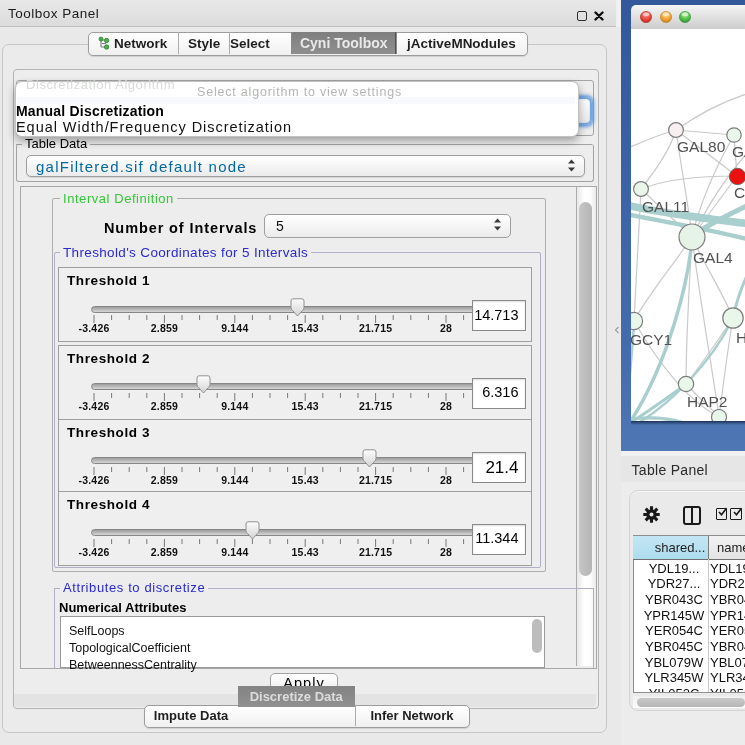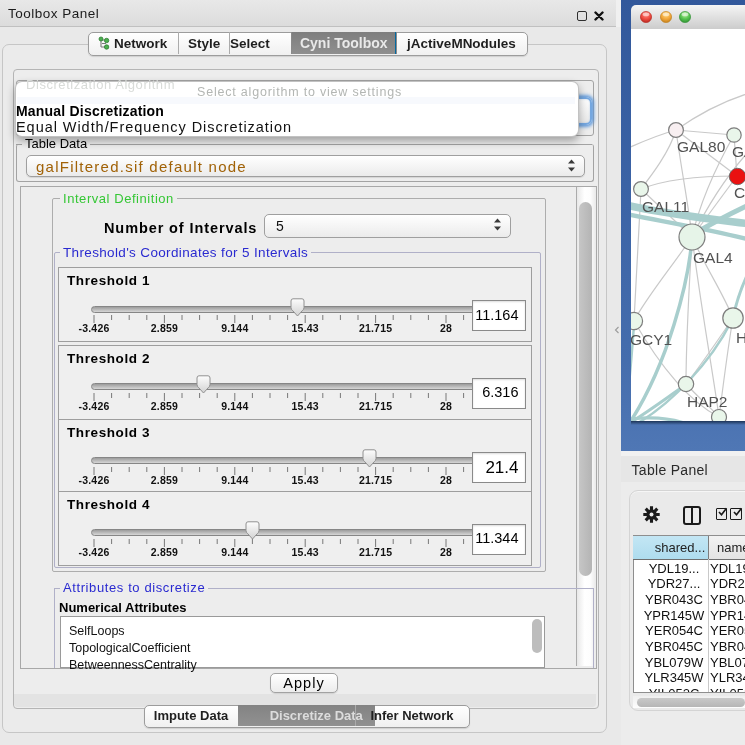--- a/index.html
+++ b/index.html
@@ -28,21 +28,21 @@
 <div class="abs" style="left:177.5px;top:31.5px;width:51.5px;height:22px;line-height:23px;text-align:center;font-size:13.5px;font-weight:600;color:#1f1f1f;border-left:1px solid #ababab;">Style</div>
 <div class="abs" style="left:229px;top:31.5px;width:61.5px;height:22px;line-height:23px;text-align:left;font-size:13.5px;font-weight:600;color:#1f1f1f;border-left:1px solid #ababab;">Select</div>
 <div class="abs" style="left:290.5px;top:31.5px;width:104.5px;height:22px;line-height:23px;text-align:center;font-size:14px;font-weight:600;color:#1f1f1f;background:linear-gradient(#7e7e7e,#8f8f8f);color:#e9e9e9;border-left:1px solid #8a8a8a;border-right:1px solid #8a8a8a;">Cyni Toolbox</div>
 <div class="abs" style="left:395px;top:31.5px;width:131px;height:22px;line-height:23px;text-align:center;font-size:13.5px;font-weight:600;color:#1f1f1f;border-left:1px solid #0369a1;">jActiveMNodules</div>
 <div class="abs" style="left:16px;top:80px;width:576px;height:54px;border:1px solid #a3a3a3;border-radius:3px;"></div>
 <div class="abs" style="left:560px;top:96.5px;width:28px;height:24px;background:linear-gradient(#fdfdfd,#e8e8e8);border:2px solid #74a7e0;border-radius:6px;box-shadow:0 0 3.5px 1.5px rgba(84,146,217,0.9),inset 0 0 2px rgba(84,146,217,0.4);"></div>
 <div class="abs" style="left:16px;top:144px;width:576px;height:37px;border:1px solid #a3a3a3;border-radius:3px;border-top:none;"></div>
 <div class="abs" style="left:16px;top:144px;width:576px;border-top:1px solid #a3a3a3;"></div>
 <div class="grouplab" style="left:22px;top:137px;color:#000;">Table Data</div>
 <div class="abs" style="left:26px;top:154.5px;width:557px;height:20px;background:linear-gradient(#ffffff,#ebebeb);border:1px solid #9f9f9f;border-radius:5px;box-shadow:0 1px 1px rgba(0,0,0,0.1);"></div>
-<div class="abs" style="left:36px;top:157.5px;font-size:15px;letter-spacing:1.25px;color:#a16207;">galFiltered.sif default node</div>
+<div class="abs" style="left:36px;top:157.5px;font-size:15px;letter-spacing:1.25px;color:#0369a1;">galFiltered.sif default node</div>
 <svg class="abs" style="left:567px;top:158.5px;" width="9" height="13" viewBox="0 0 9 13">
     <path d="M4.5 0.5 L8 4.6 L1 4.6 Z" fill="#3a3a3a"></path>
     <path d="M4.5 12.5 L8 8.4 L1 8.4 Z" fill="#3a3a3a"></path>
   </svg>
 <div class="abs" style="left:20px;top:186px;width:575px;height:481px;background:#ededed;border:1px solid #a8a8a8;"></div>
 <div class="abs" style="left:576px;top:187px;width:19px;height:479px;background:linear-gradient(90deg,#e8e8e8,#ffffff 40%,#fdfdfd 70%,#e9e9e9);border-left:1px solid #ababab;"></div>
 <div class="abs" style="left:578.5px;top:202px;width:13px;height:374px;background:linear-gradient(90deg,#c6c6c6,#b4b4b4);border-radius:7px;"></div>
 <div class="abs" style="left:52px;top:198px;width:492px;height:372px;border:1px solid #adadad;border-radius:2px;"></div>
 <div class="grouplab" style="left:60px;top:192px;color:#35c735;letter-spacing:0.55px;">Interval Definition</div>
 <div class="abs" style="left:104px;top:219.5px;font-size:14.5px;letter-spacing:0.9px;font-weight:700;color:#000;">Number of Intervals</div>
@@ -69,21 +69,21 @@
 <svg class="abs" style="left:289.5px;top:297.5px;" width="15" height="19" viewBox="0 0 15 19">
     <path d="M3 0.8 H12 Q14 0.8 14 3 V9.5 Q14 11.5 12.2 12.8 L7.5 18 L2.8 12.8 Q1 11.5 1 9.5 V3 Q1 0.8 3 0.8 Z" fill="url(#gthumb267)" stroke="#909090" stroke-width="1"></path>
     <defs>
       <linearGradient id="gthumb267" x1="0" y1="0" x2="0" y2="1">
         <stop offset="0" stop-color="#fdfdfd"></stop>
         <stop offset="1" stop-color="#d2d2d2"></stop>
       </linearGradient>
     </defs>
   </svg>
 <div class="abs" style="left:471.5px;top:300.0px;width:52px;height:29px;background:#fff;border:1px solid #8a8a8a;box-shadow:inset 0 1px 2px rgba(0,0,0,0.14);"></div>
-<div class="abs" style="left:471.5px;top:306.5px;width:47px;text-align:right;font-size:14.5px;color:#000;">11.164</div>
+<div class="abs" style="left:471.5px;top:306.5px;width:47px;text-align:right;font-size:14.5px;color:#000;">14.713</div>
 <div class="abs" style="left:58px;top:344.5px;width:472px;height:73px;background:#efefef;border:1px solid #9e9e9e;"></div>
 <div class="abs" style="left:67px;top:350.5px;font-size:13.5px;letter-spacing:0.6px;font-weight:700;color:#000;">Threshold 2</div>
 <div class="abs" style="left:91px;top:383.0px;width:407px;height:5px;background:linear-gradient(#9c9c9c,#d6d6d6);border:1px solid #868686;border-radius:4px;"></div>
 <svg class="abs" style="left:58px;top:392.5px;" width="472" height="9" viewBox="0 0 472 9">
     <path d="M36.0 0 V8 M53.6 0 V5 M71.2 0 V5 M88.8 0 V5 M106.4 0 V8 M124.0 0 V5 M141.6 0 V5 M159.2 0 V5 M176.8 0 V8 M194.4 0 V5 M212.0 0 V5 M229.6 0 V5 M247.2 0 V8 M264.8 0 V5 M282.4 0 V5 M300.0 0 V5 M317.6 0 V8 M335.2 0 V5 M352.8 0 V5 M370.4 0 V5 M388.0 0 V8 M405.6 0 V5 M423.2 0 V5" stroke="#787878" stroke-width="1" fill="none"></path>
   </svg>
 <div class="abs" style="left:64.0px;top:399.5px;width:60px;text-align:center;font-size:10.5px;letter-spacing:0.2px;font-weight:700;color:#111;">-3.426</div>
 <div class="abs" style="left:134.4px;top:399.5px;width:60px;text-align:center;font-size:10.5px;letter-spacing:0.2px;font-weight:700;color:#111;">2.859</div>
 <div class="abs" style="left:204.8px;top:399.5px;width:60px;text-align:center;font-size:10.5px;letter-spacing:0.2px;font-weight:700;color:#111;">9.144</div>
 <div class="abs" style="left:275.20000000000005px;top:399.5px;width:60px;text-align:center;font-size:10.5px;letter-spacing:0.2px;font-weight:700;color:#111;">15.43</div>
@@ -150,21 +150,21 @@
 <div class="grouplab" style="left:60px;top:581px;color:#2a2ad0;letter-spacing:0.6px;">Attributes to discretize</div>
 <div class="abs" style="left:59px;top:600px;font-size:13px;font-weight:700;color:#000;">Numerical Attributes</div>
 <div class="abs" style="left:60px;top:616px;width:483px;height:50px;background:#fff;border:1px solid #9a9a9a;overflow:hidden;"></div>
 <div class="abs" style="left:69px;top:623.5px;font-size:12.5px;color:#111;">SelfLoops</div>
 <div class="abs" style="left:69px;top:640.7px;font-size:12.5px;color:#111;">TopologicalCoefficient</div>
 <div class="abs" style="left:69px;top:657.9px;font-size:12.5px;color:#111;">BetweennessCentrality</div>
 <div class="abs" style="left:531.5px;top:618.5px;width:10px;height:34px;background:#bdbdbd;border-radius:5px;"></div>
 <div class="abs" style="left:270px;top:672.5px;width:66px;height:18px;background:linear-gradient(#ffffff,#ececec);border:1px solid #a2a2a2;border-radius:5px;box-shadow:0 1px 1px rgba(0,0,0,0.12);text-align:center;line-height:19px;font-size:14.5px;letter-spacing:1px;color:#000;">Apply</div>
 <div class="abs" style="left:144px;top:705px;width:323.5px;height:21px;background:linear-gradient(#ffffff,#f0f0f0);border:1px solid #9c9c9c;border-radius:5px;box-shadow:0 1px 1px rgba(0,0,0,0.12);"></div>
 <div class="abs" style="left:144px;top:705px;width:94px;height:21px;line-height:22px;text-align:center;font-size:13px;font-weight:600;color:#1f1f1f;">Impute Data</div>
-<div class="abs" style="left:238px;top:705px;width:116.5px;height:21px;line-height:22px;text-align:center;font-size:13px;font-weight:600;color:#1f1f1f;background:linear-gradient(#838383,#919191);color:#dcdcdc;padding-left:20px;">Discretize Data</div>
+<div class="abs" style="left:238px;top:686px;width:116.5px;height:21px;line-height:22px;text-align:center;font-size:13px;font-weight:600;color:#1f1f1f;background:linear-gradient(#838383,#919191);color:#dcdcdc;">Discretize Data</div>
 <div class="abs" style="left:354.5px;top:705px;width:113.0px;height:21px;line-height:22px;text-align:center;font-size:13px;font-weight:600;color:#1f1f1f;border-left:1px solid #ababab;">Infer Network</div>
 <div class="abs" style="left:15px;top:80.5px;width:562px;height:54px;background:#fff;border:1px solid rgba(120,120,120,0.45);border-radius:7px;box-shadow:0 4px 9px rgba(0,0,0,0.33);"></div>
 <div class="abs" style="left:26px;top:77px;font-size:13px;letter-spacing:0.55px;color:#d8dbd8;">Discretization Algorithm</div>
 <div class="abs" style="left:17px;top:97px;width:558px;height:7px;background:#f7f9fd;"></div>
 <div class="abs" style="left:197px;top:84.5px;font-size:12.5px;letter-spacing:0.8px;color:#b3b6b3;">Select algorithm to view settings</div>
 <div class="abs" style="left:16px;top:103px;font-size:14px;letter-spacing:0.2px;font-weight:700;color:#000;">Manual Discretization</div>
 <div class="abs" style="left:16px;top:119px;font-size:14.5px;letter-spacing:0.95px;color:#111;">Equal Width/Frequency Discretization</div>
 <svg class="abs" style="left:613.5px;top:326px;" width="6" height="8" viewBox="0 0 6 8">
     <path d="M4.5 1 L1.5 4 L4.5 7" stroke="#9a9a9a" stroke-width="1.1" fill="none"></path>
   </svg>

